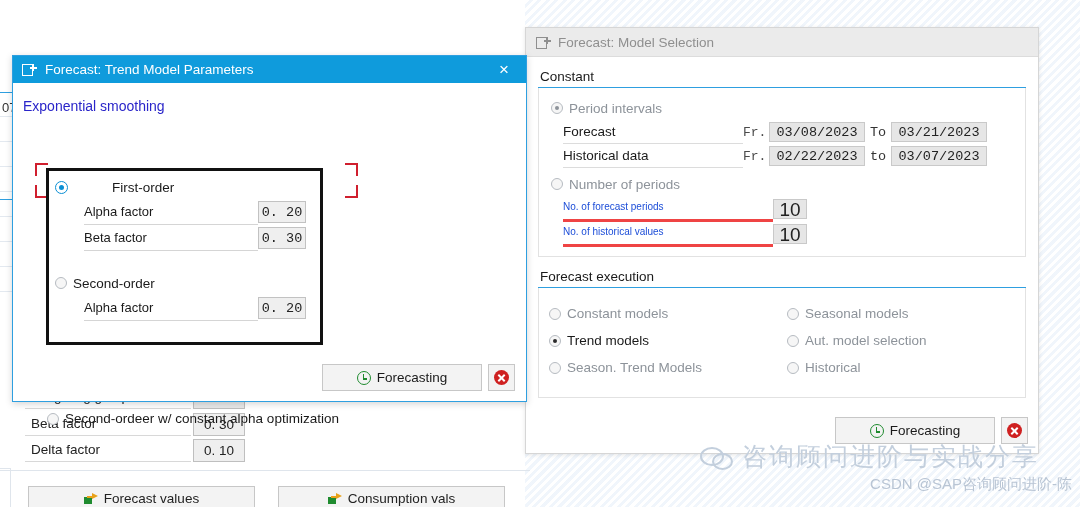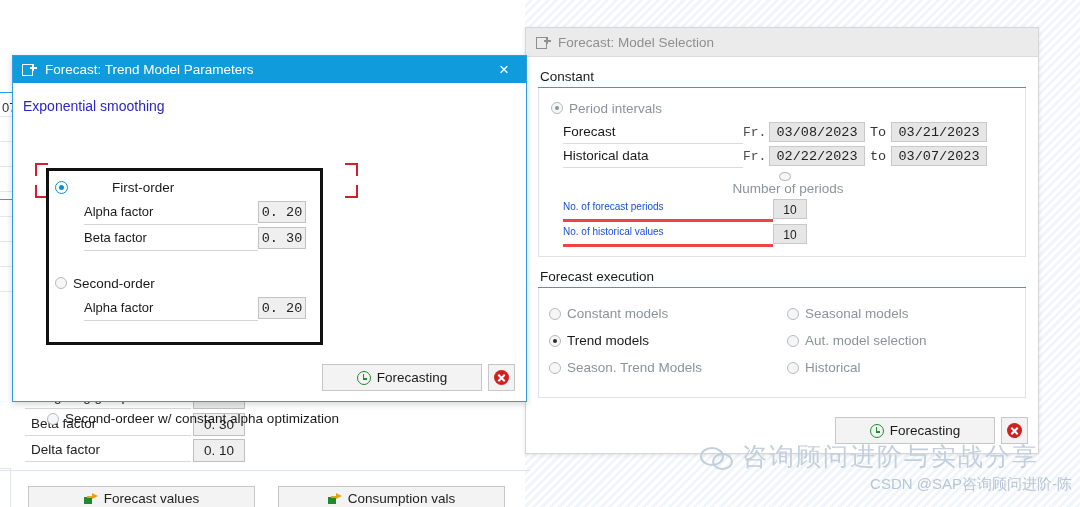--- a/index.html
+++ b/index.html
@@ -82,21 +82,21 @@
   .dfield{
     height:20px;line-height:20px;background:#e6e6e6;border:1px solid #c9c9c9;
     font-family:"Liberation Mono","DejaVu Sans Mono",monospace;font-size:13.5px;color:#222;
     text-align:center;width:96px;box-sizing:border-box;
   }
   .midword{font-family:"Liberation Mono","DejaVu Sans Mono",monospace;font-size:13.5px;color:#333;width:26px;text-align:center;}
 
   .nrow{display:flex;align-items:center;height:25px;margin-left:18px;}
   .nrow .nlbl{width:210px;font-size:10px;color:#1d4ed8;border-bottom:3px solid #ef4444;height:24px;line-height:24px;}
   .nfield{width:34px;height:20px;line-height:20px;background:#e6e6e6;border:1px solid #c9c9c9;
-    text-align:center;font-size:12px;color:#222;box-sizing:border-box;}
+    text-align:center;font-size:19px;color:#222;box-sizing:border-box;}
 
   .exec-grid{display:grid;grid-template-columns:238px 1fr;row-gap:12px;padding:10px 4px 12px 4px;}
   .exec-item{display:flex;align-items:center;}
 
   .btnbar{position:absolute;right:10px;bottom:10px;display:flex;align-items:center;gap:6px;}
   .fc-btn{
     height:25px;min-width:130px;padding:0 14px;border:1px solid #c7c7c7;background:#f3f3f3;
     display:flex;align-items:center;justify-content:center;gap:6px;font-size:13.5px;color:#1a1a1a;cursor:pointer;
   }
   .clock-ico{width:14px;height:14px;border:1.5px solid #1f8b2f;border-radius:50%;position:relative;display:inline-block;box-sizing:border-box;}
@@ -242,21 +242,21 @@
         </div>
 
         <div class="prow">
           <div class="plbl">Historical data</div>
           <div class="pfx">Fr.</div>
           <div class="dfield">02/22/2023</div>
           <div class="midword">to</div>
           <div class="dfield">03/07/2023</div>
         </div>
 
-        <div class="bb-radio-row" style="margin-top:4px;flex-direction:column;">
+        <div class="bb-radio-row" style="margin-top:4px;">
           <span class="radio"></span>
           <span class="rlabel">Number of periods</span>
         </div>
 
         <div class="nrow">
           <div class="nlbl">No. of forecast periods</div>
           <div class="nfield">10</div>
         </div>
         <div class="nrow">
           <div class="nlbl">No. of historical values</div>

